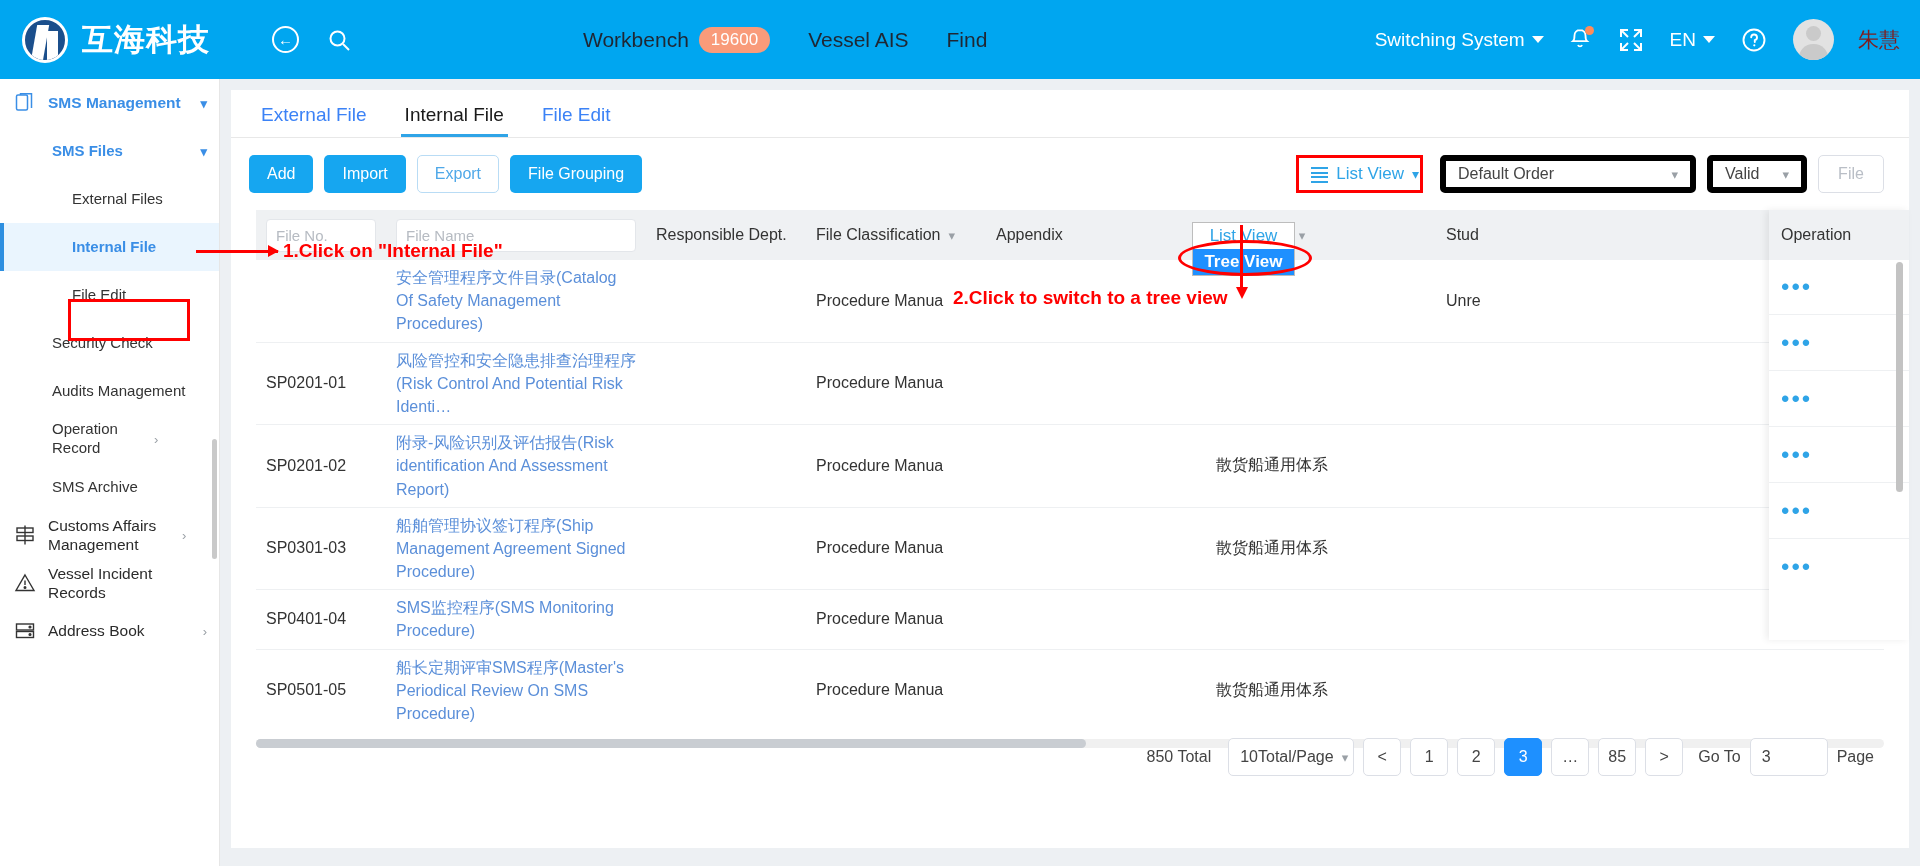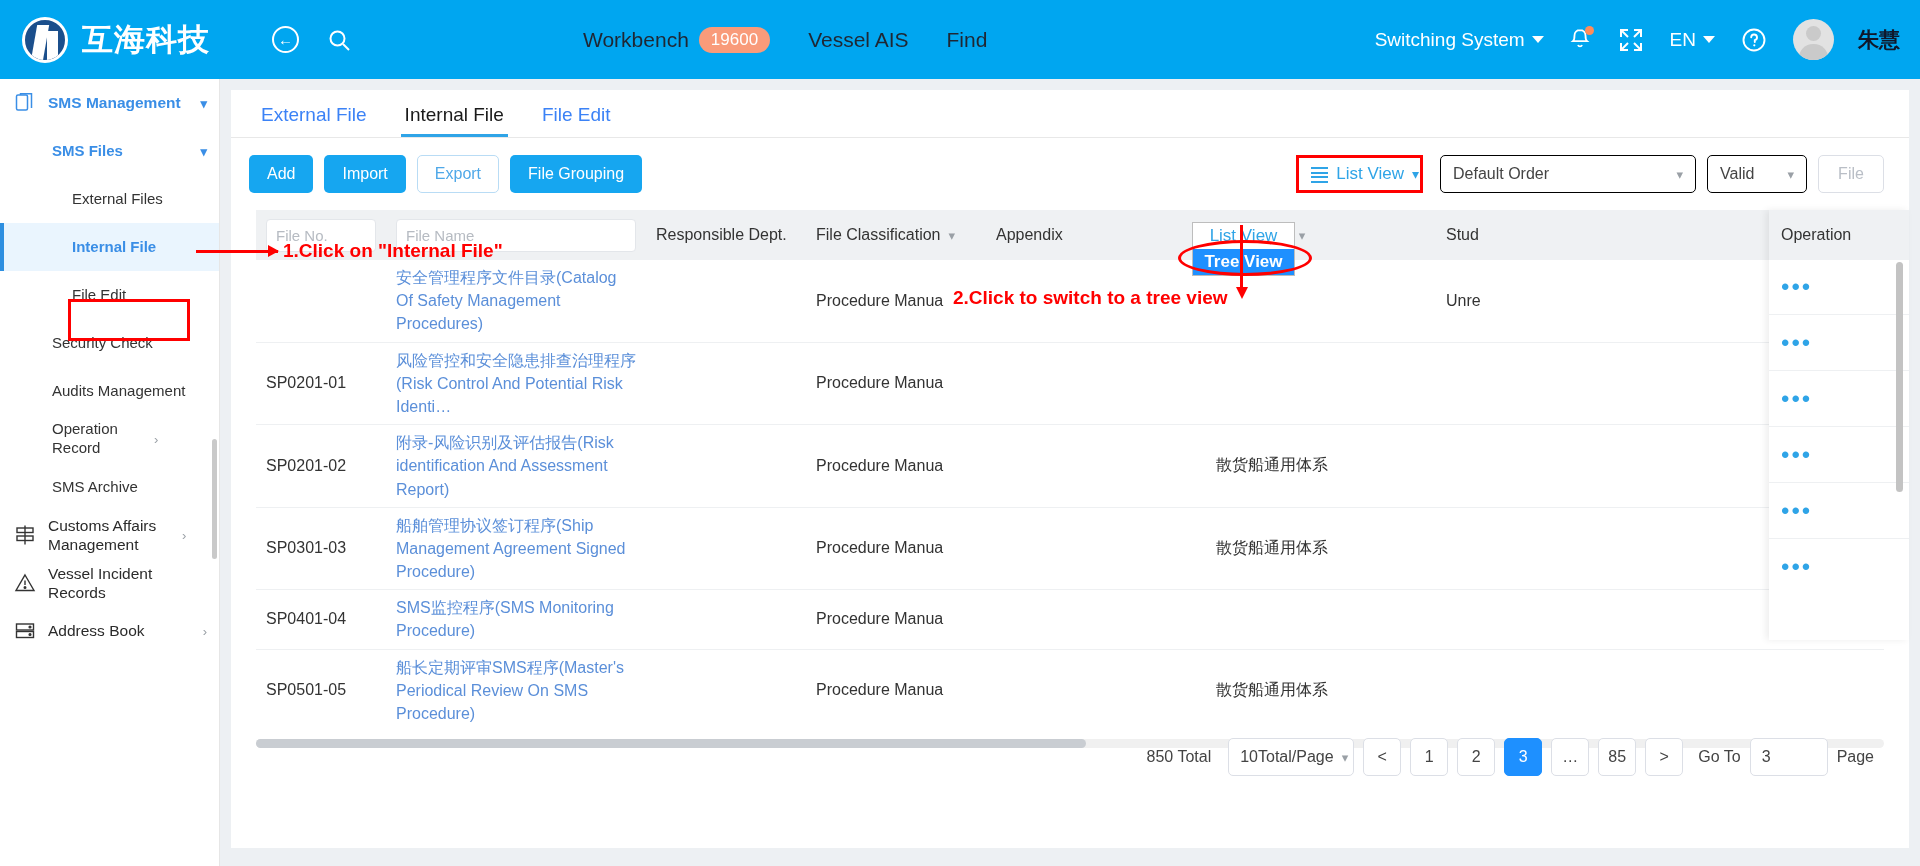--- a/index.html
+++ b/index.html
@@ -70,21 +70,21 @@
     position: relative; overflow: hidden;
   }
   .avatar::before {
     content: ""; position: absolute; left: 13px; top: 7px; width: 15px;
     height: 15px; border-radius: 50%; background: #cacaca;
   }
   .avatar::after {
     content: ""; position: absolute; left: 6px; top: 25px; width: 29px;
     height: 20px; border-radius: 14px 14px 0 0; background: #cacaca;
   }
-  .user-name { color: #0f172a; font-size: 21px; font-weight: bold; }
+  .user-name { color: #7f1d1d; font-size: 21px; font-weight: normal; }
 
   
   .sidebar {
     position: absolute; top: 79px; left: 0; width: 220px; height: 787px;
     background: #fff; border-right: 1px solid #e6e6e6; overflow: hidden;
   }
   .side-row {
     display: flex; align-items: center; min-height: 48px; padding: 4px 12px 4px 14px;
     font-size: 15.5px; color: #2b2b2b; position: relative;
   }
@@ -157,21 +157,21 @@
   }
   .anno-box-view {
     position: absolute; left: -5px; top: -4px; width: 127px; height: 38px;
     border: 3px solid #FF0000; pointer-events: none;
   }
   .list-glyph { display: inline-block; width: 17px; height: 14px; }
   .list-glyph i {
     display: block; height: 2px; background: #2FA4E7; margin-bottom: 2.6px;
   }
   .select-box {
-    height: 38px; border: 1px solid #000000; border-radius: 5px;
+    height: 38px; border: 6px solid #000000; border-radius: 5px;
     display: flex; align-items: center; padding: 0 12px; font-size: 16px;
     color: #444; background: #fff; justify-content: space-between;
   }
   .sel-default { width: 256px; }
   .sel-valid { width: 100px; }
   .sel-arrow { color: #9aa0a6; font-size: 13px; margin-left: 8px; }
   .btn-reset {
     height: 38px; width: 66px; border: 1px solid #dcdfe6; border-radius: 5px;
     background: #fff; color: #b9bec6; font-size: 16px;
     display: flex; align-items: center; justify-content: center;

